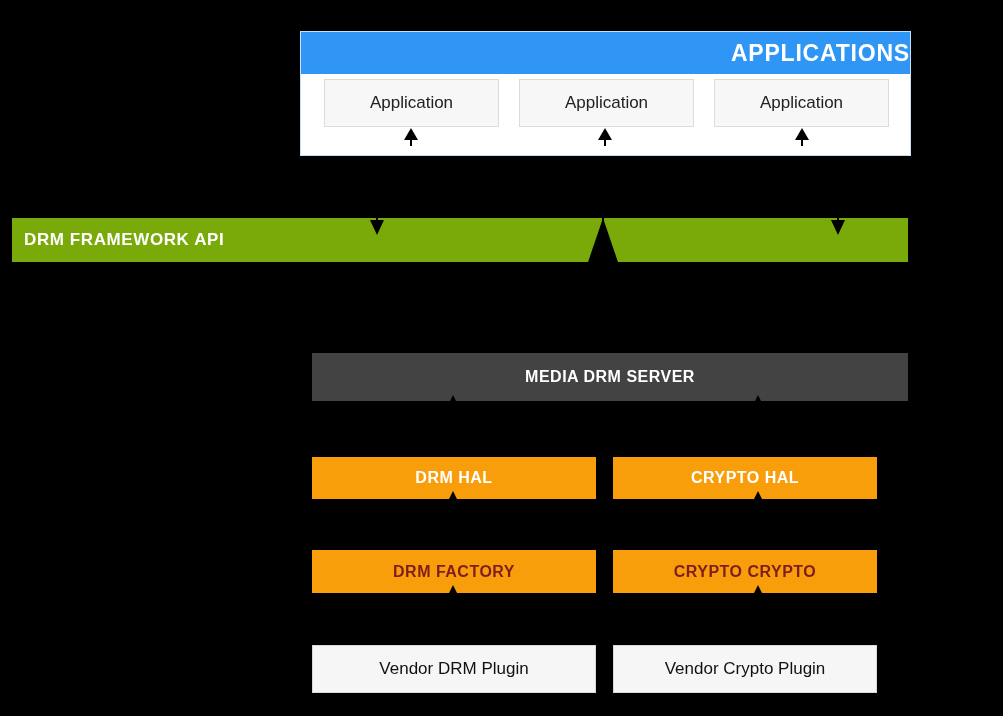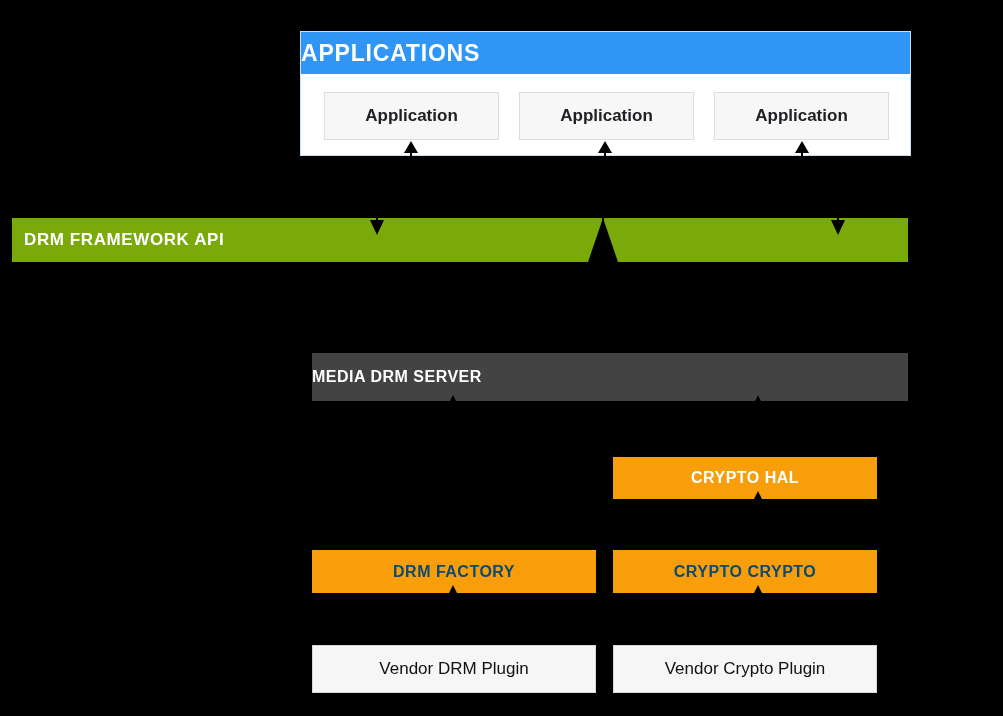--- a/index.html
+++ b/index.html
@@ -6,42 +6,42 @@
   .canvas{
     position:relative;width:1003px;height:716px;overflow:hidden;
     background:var(--background,#000);
     font-family:"Liberation Sans","DejaVu Sans",sans-serif;
   }
   .abs{position:absolute;box-sizing:border-box;}
 
   
   .app-container{left:300px;top:31px;width:611px;height:125px;background:#fff;border:1px solid #c7def7;}
   .app-header{left:0;top:0;width:100%;height:42px;background:var(--blue,#3096F5);
-    color:#fff;font-size:23px;font-weight:bold;letter-spacing:0.8px;text-align:left;line-height:42px;}
-  .app-body{left:0;top:42px;width:100%;height:83px;font-weight:bold;}
+    color:#fff;font-size:23px;font-weight:bold;letter-spacing:0.8px;text-align:right;line-height:42px;}
+  .app-body{left:0;top:29px;width:100%;height:83px;}
   .app-box{top:18px;width:175px;height:48px;background:#f7f7f7;border:1px solid #dcdcdc;
     color:#202124;font-size:17px;text-align:center;line-height:46px;}
 
   
   .shaft{width:2px;background:#000;}
   .head-up{width:0;height:0;border-left:7px solid transparent;border-right:7px solid transparent;border-bottom:12px solid #000;}
   .head-down{width:0;height:0;border-left:7px solid transparent;border-right:7px solid transparent;border-top:15px solid #000;}
   .head-up-sm{width:0;height:0;border-left:4px solid transparent;border-right:4px solid transparent;border-bottom:8px solid #000;}
   .head-down-sm{width:0;height:0;border-left:4px solid transparent;border-right:4px solid transparent;border-top:8px solid #000;}
   .big-up-arrow{width:0;height:0;border-left:17px solid transparent;border-right:17px solid transparent;border-bottom:50px solid #000;}
 
   
   .framework-bar{left:12px;top:218px;width:896px;height:44px;background:var(--green,#7AAA0A);
     color:#fff;font-size:17px;font-weight:600;letter-spacing:0.6px;line-height:44px;padding-left:12px;}
   .server-bar{left:312px;top:353px;width:596px;height:48px;background:var(--gray,#434343);
-    color:#fff;font-size:16px;font-weight:600;letter-spacing:0.5px;line-height:48px;}
+    color:#fff;font-size:16px;font-weight:600;letter-spacing:0.5px;text-align:center;line-height:48px;}
   .hal-bar{top:457px;height:42px;background:var(--orange,#F99E0B);
     color:#fff;font-size:16px;font-weight:bold;letter-spacing:0.5px;text-align:center;line-height:42px;}
   .factory-bar{top:550px;height:43px;background:var(--orange,#F99E0B);
-    color:#0c4a6e;font-size:16px;font-weight:bold;letter-spacing:0.5px;text-align:center;line-height:43px;}
+    color:#7f1d1d;font-size:16px;font-weight:bold;letter-spacing:0.5px;text-align:center;line-height:43px;}
   .vendor-box{top:645px;height:48px;background:var(--box-light,#F6F6F6);border:1px solid #d8d8d8;
     color:#111;font-size:17px;text-align:center;line-height:46px;}
   .col-left{left:312px;width:284px;}
   .col-right{left:613px;width:264px;}
 </style>
 </head>
 <body>
 
 <div class="canvas">
 
@@ -75,20 +75,21 @@
 
   <div class="abs server-bar">MEDIA DRM SERVER</div>
 
   <div class="abs head-up-sm" style="left:449px;top:395px;"></div>
   <div class="abs shaft" style="left:452px;top:401px;height:60px;"></div>
   <div class="abs head-down-sm" style="left:449px;top:457px;"></div>
   <div class="abs head-up-sm" style="left:754px;top:395px;"></div>
   <div class="abs shaft" style="left:757px;top:401px;height:60px;"></div>
   <div class="abs head-down-sm" style="left:754px;top:457px;"></div>
 
+  <div class="abs hal-bar col-left">DRM HAL</div>
   <div class="abs hal-bar col-right">CRYPTO HAL</div>
 
   <div class="abs head-up-sm" style="left:449px;top:491px;"></div>
   <div class="abs shaft" style="left:452px;top:497px;height:57px;"></div>
   <div class="abs head-down-sm" style="left:449px;top:550px;"></div>
   <div class="abs head-up-sm" style="left:754px;top:491px;"></div>
   <div class="abs shaft" style="left:757px;top:497px;height:57px;"></div>
   <div class="abs head-down-sm" style="left:754px;top:550px;"></div>
 
   <div class="abs factory-bar col-left">DRM FACTORY</div>

